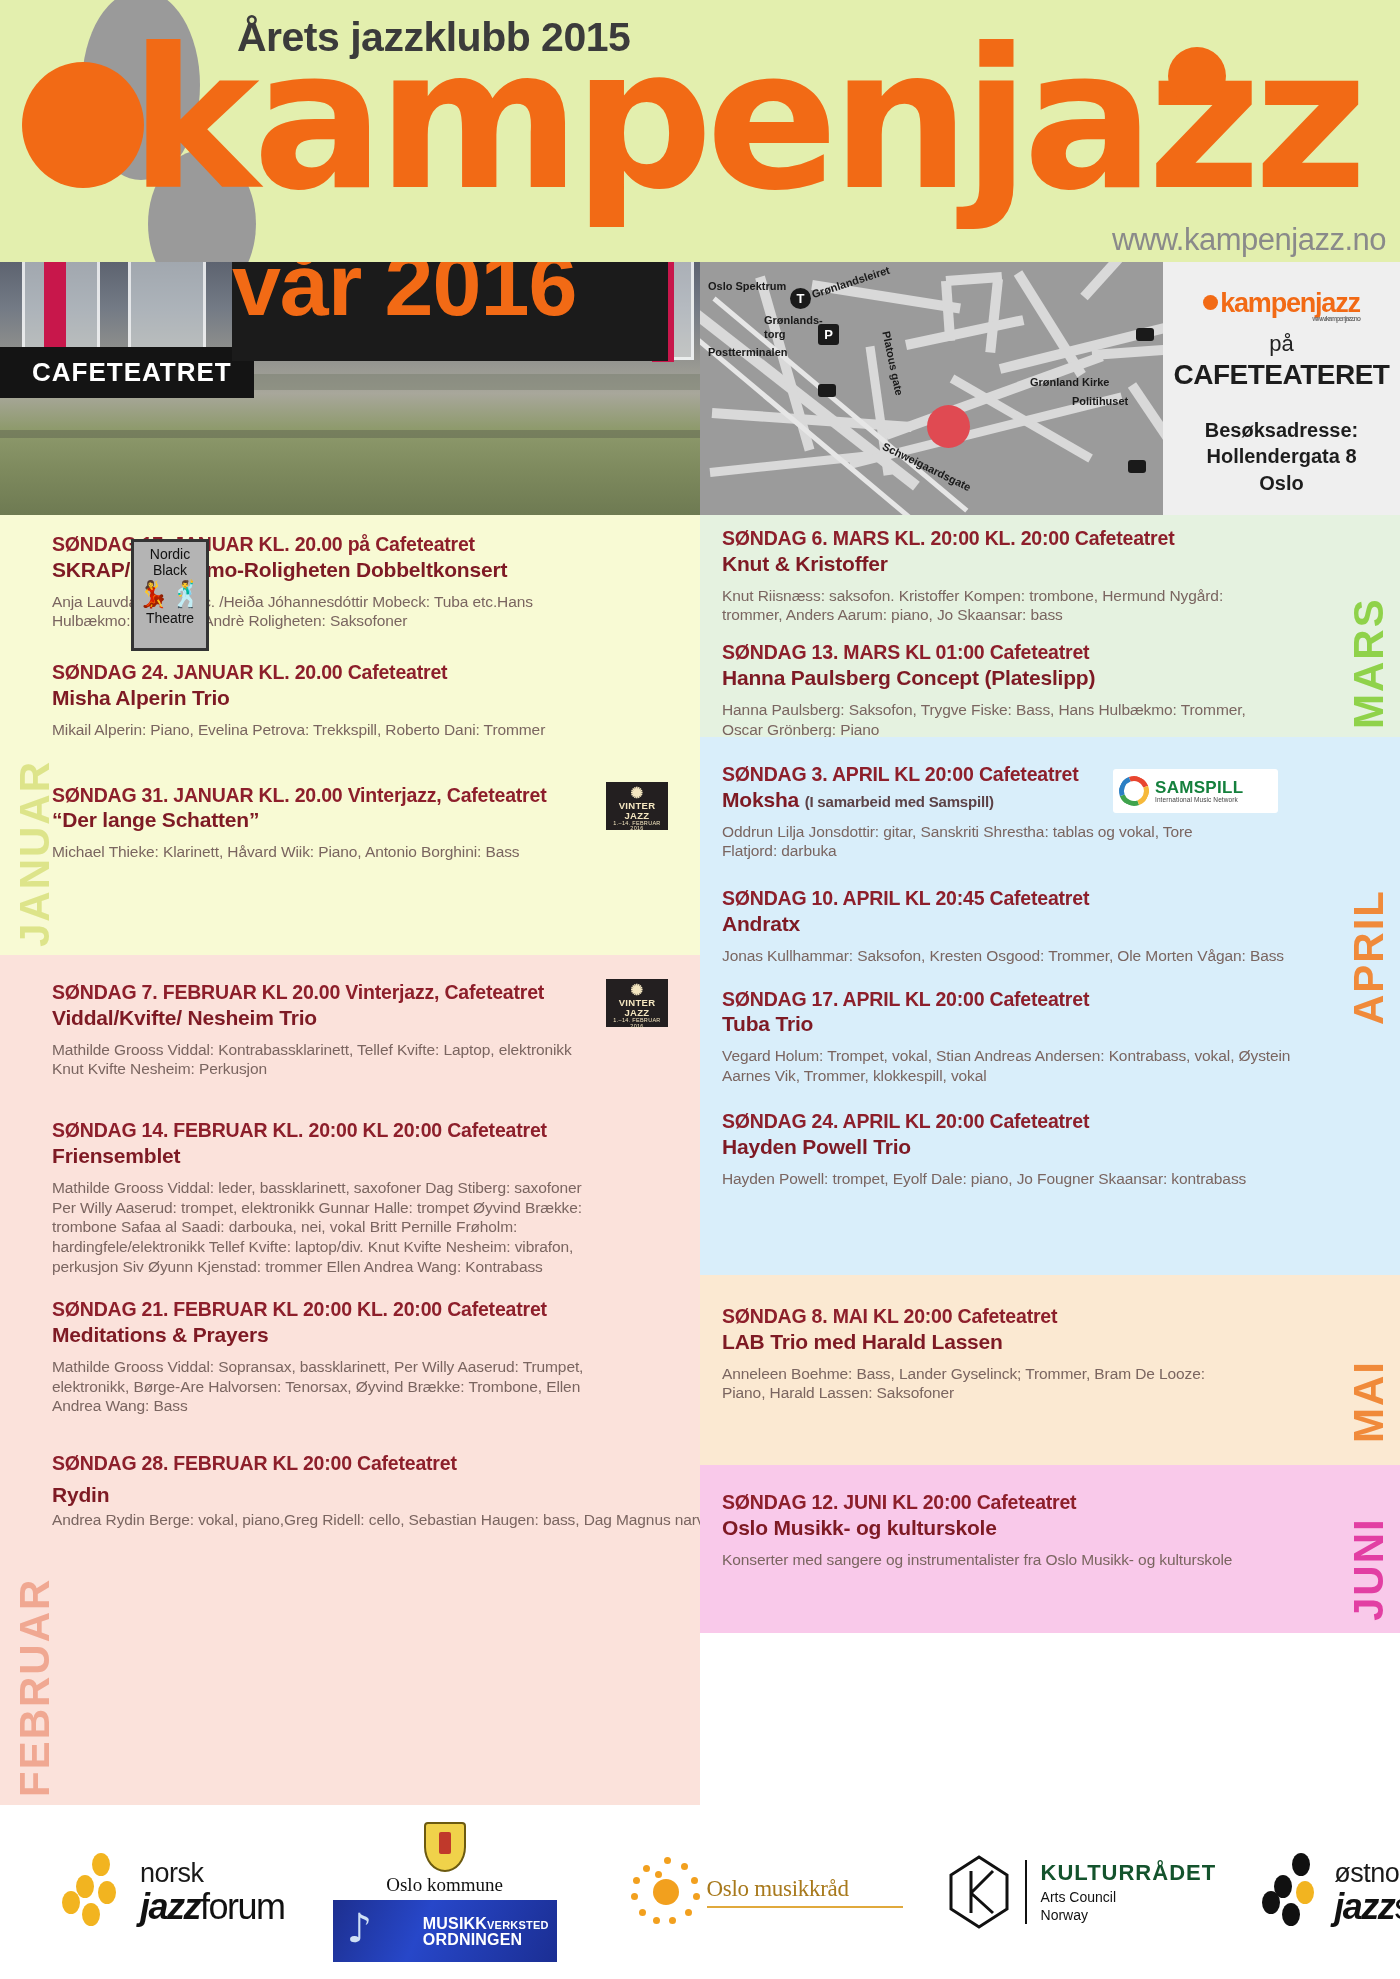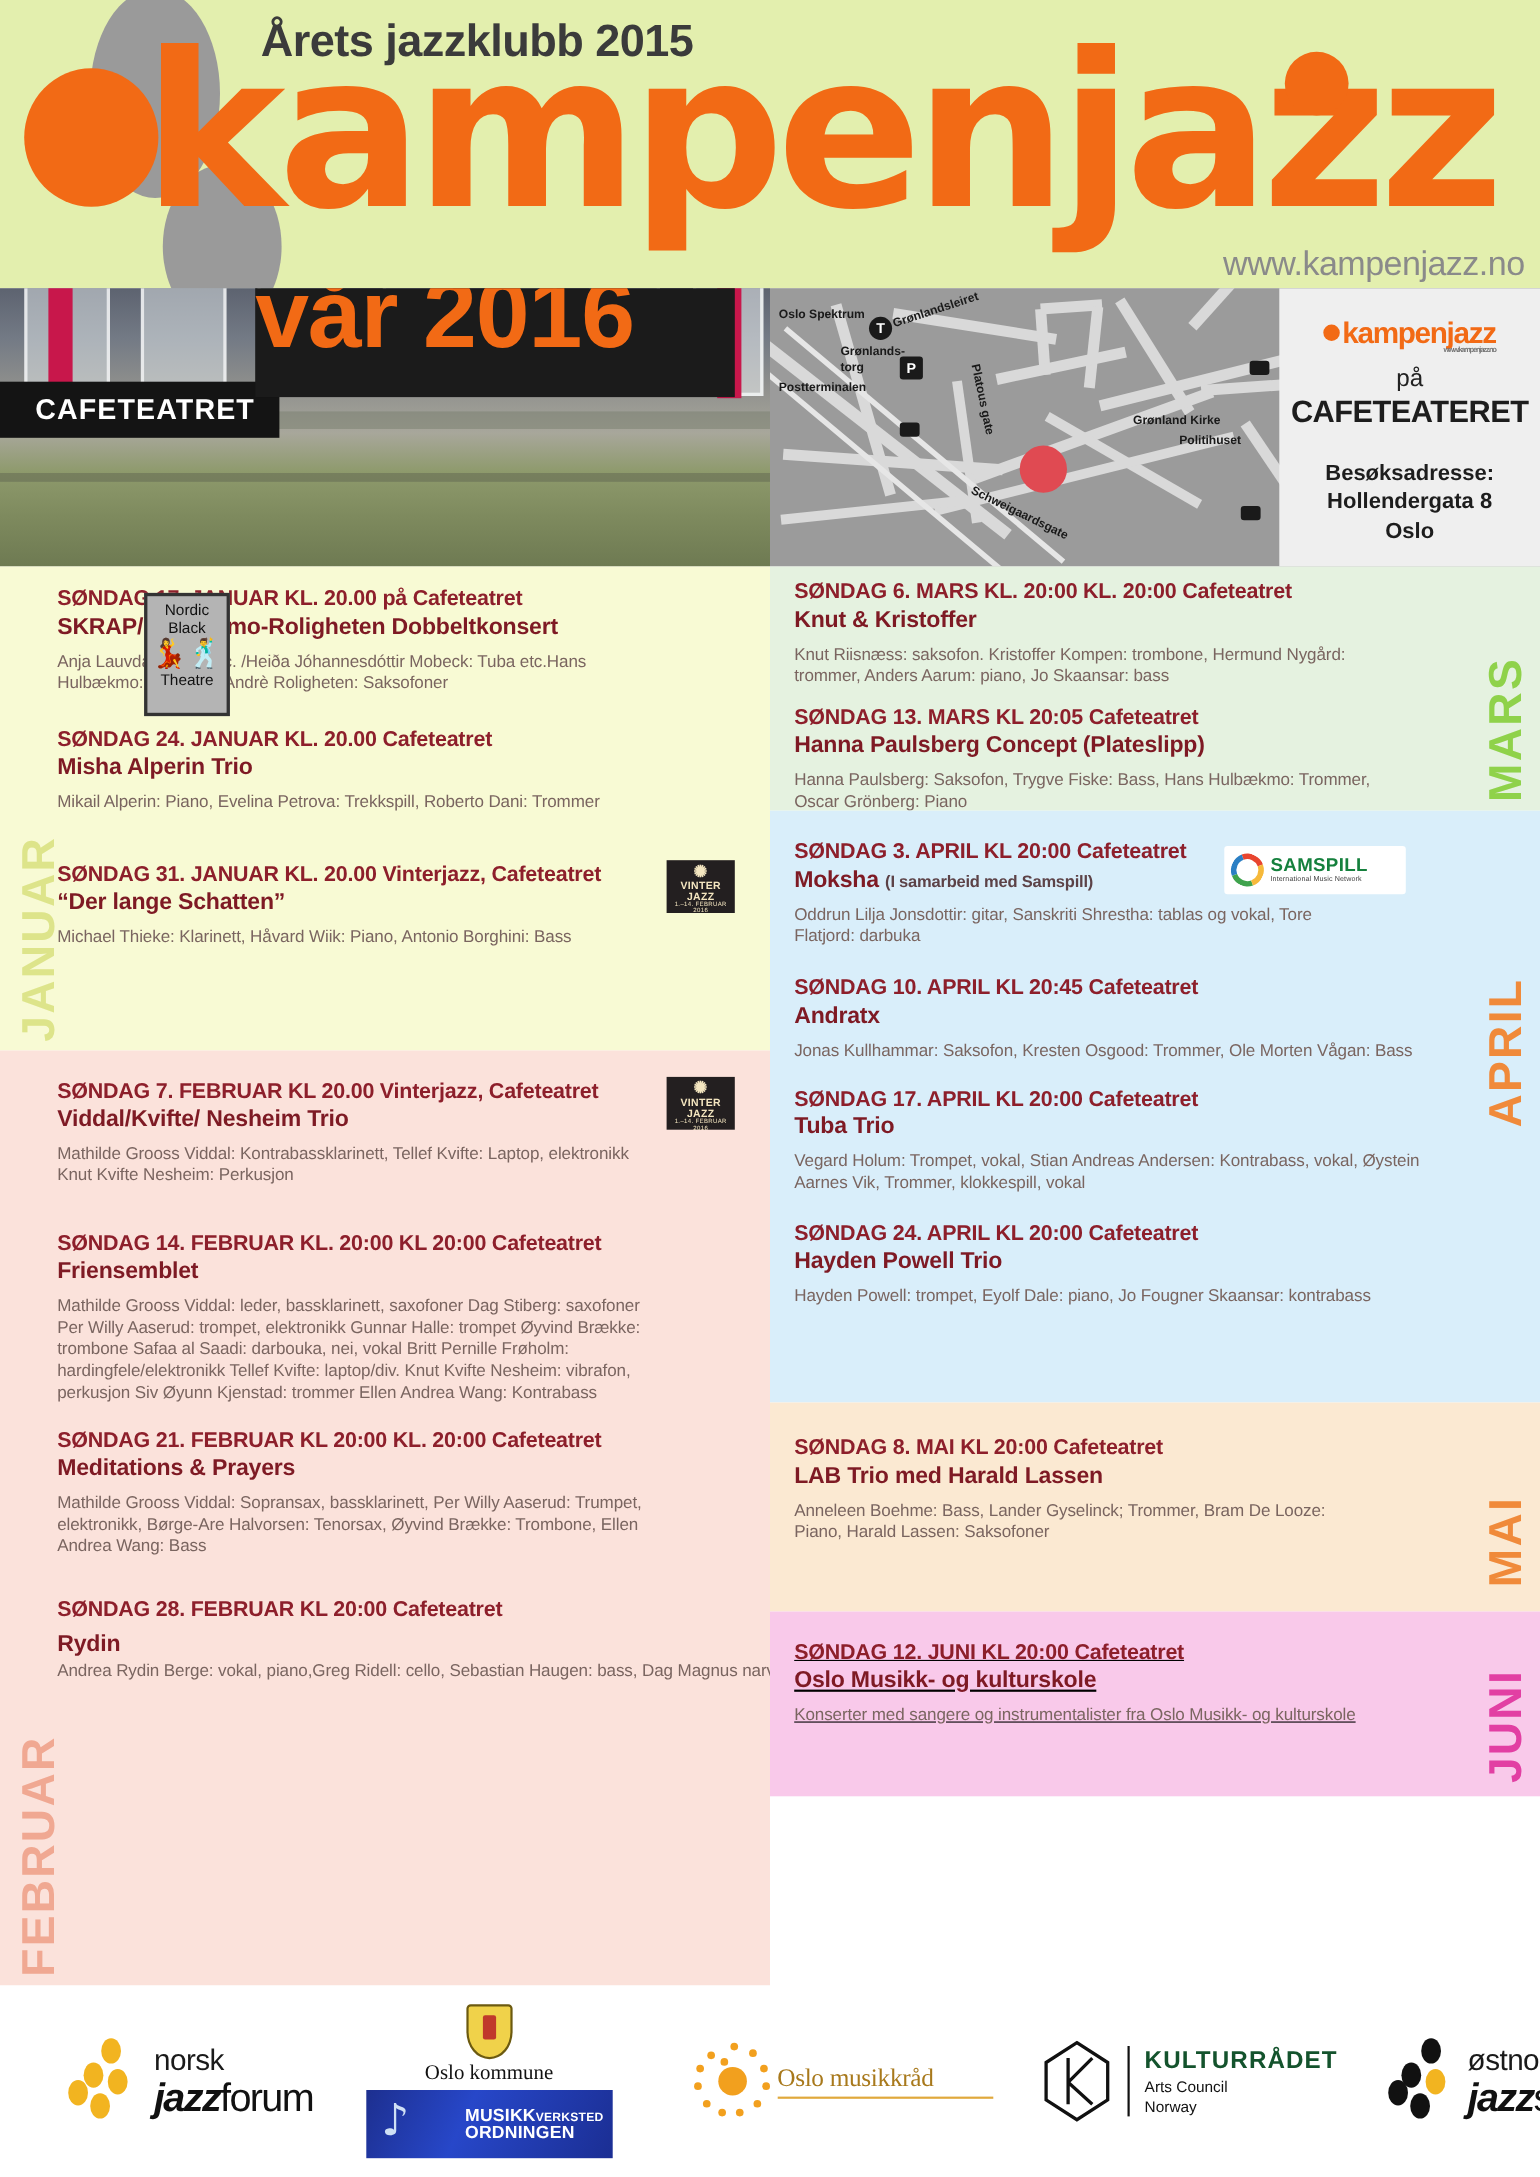--- a/index.html
+++ b/index.html
@@ -561,21 +561,21 @@
     <div class="sect m-mar rightcol" style="height:222px;">
       <div class="mtag right">MARS</div>
       <div class="sect-body" style="padding-top:12px;">
         <div class="ev">
           <div class="ev-when">SØNDAG 6. MARS KL. 20:00 KL. 20:00 Cafeteatret</div>
           <div class="ev-title">Knut &amp; Kristoffer</div>
           <div class="ev-body" style="white-space:pre-line">Knut Riisnæss: saksofon. Kristoffer Kompen: trombone, Hermund Nygård:
 trommer, Anders Aarum: piano, Jo Skaansar: bass</div>
         </div>
         <div class="ev" style="margin-top:16px;">
-          <div class="ev-when">SØNDAG 13. MARS KL 20:05 Cafeteatret</div>
+          <div class="ev-when">SØNDAG 13. MARS KL 01:00 Cafeteatret</div>
           <div class="ev-title">Hanna Paulsberg Concept (Plateslipp)</div>
           <div class="ev-body" style="white-space:pre-line">Hanna Paulsberg: Saksofon, Trygve Fiske: Bass, Hans Hulbækmo: Trommer,
 Oscar Grönberg: Piano</div>
         </div>
       </div>
     </div>
 
     <div class="sect m-apr rightcol" style="height:538px;">
       <div class="mtag right" style="padding-top:250px;">APRIL</div>
       <div class="sect-body" style="padding-top:26px;">
@@ -618,21 +618,21 @@
           <div class="ev-when">SØNDAG 8. MAI KL 20:00 Cafeteatret</div>
           <div class="ev-title">LAB Trio med Harald Lassen</div>
           <div class="ev-body" style="white-space:pre-line">Anneleen Boehme: Bass, Lander Gyselinck; Trommer, Bram De Looze:
 Piano, Harald Lassen: Saksofoner</div>
         </div>
       </div>
     </div>
 
     <div class="sect m-jun rightcol" style="height:168px;">
       <div class="mtag right" style="padding-top:12px;">JUNI</div>
-      <div class="sect-body" style="padding-top:26px;text-decoration:underline;">
+      <div class="sect-body" style="padding-top:26px;">
         <div class="ev">
           <div class="ev-when">SØNDAG 12. JUNI KL 20:00 Cafeteatret</div>
           <div class="ev-title">Oslo Musikk- og kulturskole</div>
           <div class="ev-body" style="white-space:pre-line">Konserter med sangere og instrumentalister fra Oslo Musikk- og kulturskole</div>
         </div>
       </div>
     </div>
   </div>
 </div>
 

